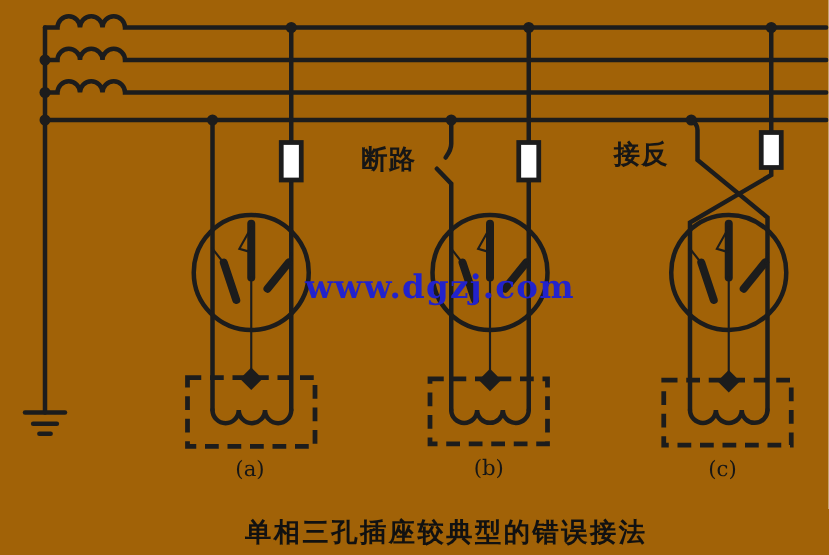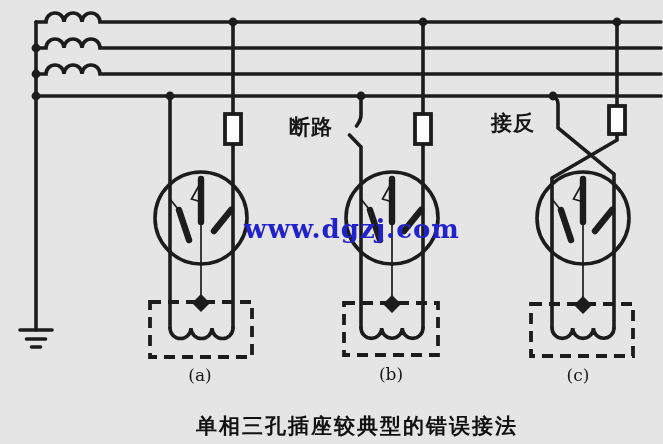--- a/index.html
+++ b/index.html
@@ -1,17 +1,17 @@
 <!DOCTYPE html>
 <html><head>
 <meta charset="utf-8">
 <style>
   html,body{margin:0;padding:0;background:#ffffff;}
   .stage{
-    width:663px;height:444px;position:relative;background:#e5e5e5;overflow:hidden;
+    width:663px;height:444px;position:relative;background:#a16207;overflow:hidden;
     font-family:"DejaVu Sans",sans-serif;
   }
   svg{display:block;}
   .wire{stroke:#1c1c1c;stroke-width:3.6;fill:none;stroke-linecap:round;}
   .thick{stroke:#1c1c1c;stroke-width:6.4;fill:none;stroke-linecap:round;}
   .thin{stroke:#1c1c1c;stroke-width:1.7;fill:none;stroke-linecap:round;}
   .dot{fill:#1c1c1c;stroke:none;}
   .fuse{fill:#ffffff;stroke:#1c1c1c;stroke-width:3.8;}
   .case{fill:none;stroke:#1c1c1c;stroke-width:3.8;stroke-dasharray:11 7;}
   .cjk{fill:#161616;font-size:21px;font-weight:700;letter-spacing:1px;

